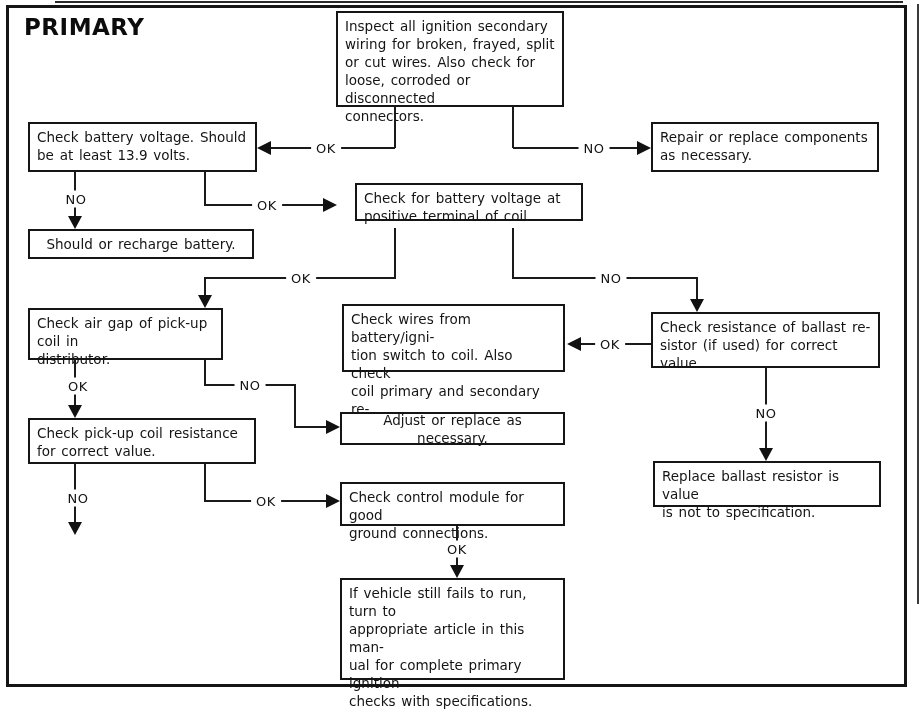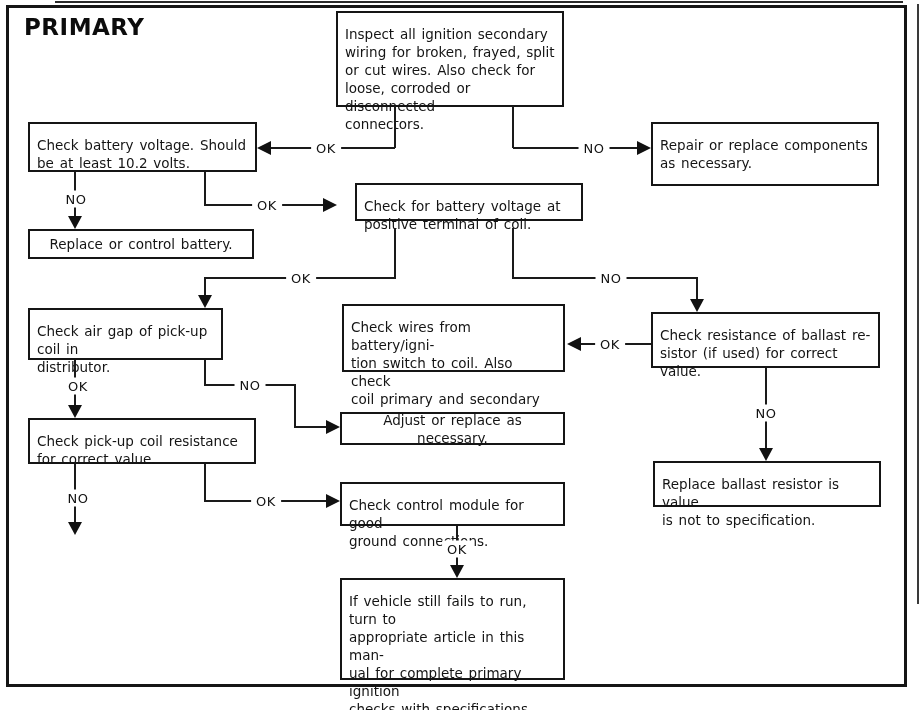--- a/index.html
+++ b/index.html
@@ -7,21 +7,21 @@
     position:relative;width:924px;height:710px;background:#ffffff;
     font-family:"DejaVu Sans","Liberation Sans",sans-serif;color:#111;
     overflow:hidden;
   }
   .frame{position:absolute;left:6px;top:5px;width:895px;height:676px;border:3px solid #151515;}
   .stray-top{position:absolute;left:55px;top:1px;width:848px;height:2px;background:#2a2a2a;}
   .stray-right{position:absolute;left:917px;top:4px;width:2px;height:600px;background:#3a3a3a;}
   .title{position:absolute;left:24px;top:14px;font-size:23px;font-weight:bold;letter-spacing:.5px;color:#0c0c0c;}
   .node{
     position:absolute;box-sizing:border-box;border:2px solid #151515;background:#fff;
-    font-size:13.5px;line-height:18px;padding:12px 7px;white-space:pre-line;
+    font-size:13.5px;line-height:18px;padding:4px 7px;white-space:pre-line;
     word-spacing:1.5px;color:#141414;
   }
   .node.center{display:flex;align-items:center;justify-content:center;text-align:center;white-space:normal;}
   .hline{position:absolute;height:2px;background:#1a1a1a;}
   .vline{position:absolute;width:2px;background:#1a1a1a;}
   .lbl{
     position:absolute;transform:translate(-50%,-50%);background:#fff;
     font-size:13px;font-weight:normal;padding:1px 5px;letter-spacing:.5px;color:#111;
   }
   .arr{position:absolute;width:0;height:0;}
@@ -39,26 +39,26 @@
   <div class="frame"></div>
 
   <div class="title">PRIMARY</div>
 
   <div class="node" style="left:336px;top:11px;width:228px;height:96px">Inspect all ignition secondary
 wiring for broken, frayed, split
 or cut wires. Also check for
 loose, corroded or disconnected
 connectors.</div>
   <div class="node" style="left:28px;top:122px;width:229px;height:50px">Check battery voltage. Should
-be at least 10.2 volts.</div>
-  <div class="node" style="left:651px;top:122px;width:228px;height:64px">Repair or replace components
+be at least 13.9 volts.</div>
+  <div class="node" style="left:651px;top:122px;width:228px;height:50px">Repair or replace components
 as necessary.</div>
   <div class="node" style="left:355px;top:183px;width:228px;height:38px">Check for battery voltage at
 positive terminal of coil.</div>
-  <div class="node center" style="left:28px;top:229px;width:226px;height:30px">Replace or control battery.</div>
+  <div class="node center" style="left:28px;top:229px;width:226px;height:30px">Should or recharge battery.</div>
   <div class="node" style="left:28px;top:308px;width:195px;height:52px">Check air gap of pick-up coil in
 distributor.</div>
   <div class="node" style="left:342px;top:304px;width:223px;height:68px">Check wires from battery/igni-
 tion switch to coil. Also check
 coil primary and secondary re-
 sistance.</div>
   <div class="node" style="left:651px;top:312px;width:229px;height:56px">Check resistance of ballast re-
 sistor (if used) for correct value.</div>
   <div class="node center" style="left:340px;top:412px;width:225px;height:33px">Adjust or replace as necessary.</div>
   <div class="node" style="left:28px;top:418px;width:228px;height:46px">Check pick-up coil resistance

